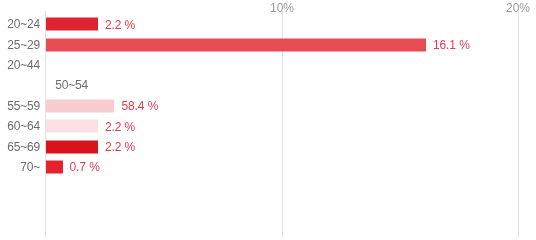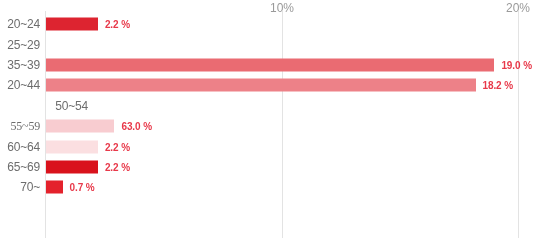--- a/index.html
+++ b/index.html
@@ -82,22 +82,22 @@
     transform: translateY(-50%);
     height: 13px;
     display: flex;
     align-items: center;
   }
   .bar {
     height: 13px;
     display: block;
   }
   .val-label {
-    font-size: 10px;
-    font-weight: bold;
+    font-size: 12px;
+    font-weight: normal;
     color: #e8394a;
     margin-left: 7px;
     white-space: nowrap;
     letter-spacing: -0.1px;
   }
 </style>
 </head>
 <body>
 
 <div id="chart-root">
@@ -119,43 +119,36 @@
   <div class="rows" id="rows">
       <div class="row">
         <div class="cat-label" style="color: rgb(109, 109, 109);">20~24</div>
         <div class="bar-wrap">
           <div class="bar" style="width: 51.92px; background: rgb(221, 36, 48);"></div>
           <div class="val-label" style="color: rgb(232, 57, 74);">2.2 %</div>
         </div>
       </div>
       <div class="row">
         <div class="cat-label" style="color: rgb(109, 109, 109); text-align: right;">25~29</div>
-      </div>
-      <div class="row">
-        <div class="cat-label" style="color: rgb(109, 109, 109);">35~39</div>
         <div class="bar-wrap">
-          <div class="bar" style="width: 448.4px; background: rgb(234, 107, 114);"></div>
-          <div class="val-label" style="color: rgb(232, 57, 74);">19.0 %</div>
+          <div class="bar" style="width: 379.96px; background: rgb(231, 75, 84);"></div>
+          <div class="val-label" style="color: rgb(232, 57, 74);">16.1 %</div>
         </div>
       </div>
       <div class="row">
         <div class="cat-label" style="color: rgb(109, 109, 109);">20~44</div>
-        <div class="bar-wrap">
-          <div class="bar" style="width: 429.52px; background: rgb(237, 129, 136);"></div>
-          <div class="val-label" style="color: rgb(232, 57, 74);">18.2 %</div>
-        </div>
       </div>
       <div class="row">
         <div class="cat-label" style="color: rgb(109, 109, 109); margin-left: 48px;">50~54</div>
       </div>
       <div class="row">
-        <div class="cat-label" style="color: rgb(109, 109, 109); font-family: Liberation Serif, serif;">55~59</div>
+        <div class="cat-label" style="color: rgb(109, 109, 109);">55~59</div>
         <div class="bar-wrap">
           <div class="bar" style="width: 68.44px; background: rgb(248, 204, 208);"></div>
-          <div class="val-label" style="color: rgb(232, 57, 74);">63.0 %</div>
+          <div class="val-label" style="color: rgb(232, 57, 74);">58.4 %</div>
         </div>
       </div>
       <div class="row">
         <div class="cat-label" style="color: rgb(109, 109, 109);">60~64</div>
         <div class="bar-wrap">
           <div class="bar" style="width: 51.92px; background: rgb(251, 223, 225);"></div>
           <div class="val-label" style="color: rgb(232, 57, 74);">2.2 %</div>
         </div>
       </div>
       <div class="row">

